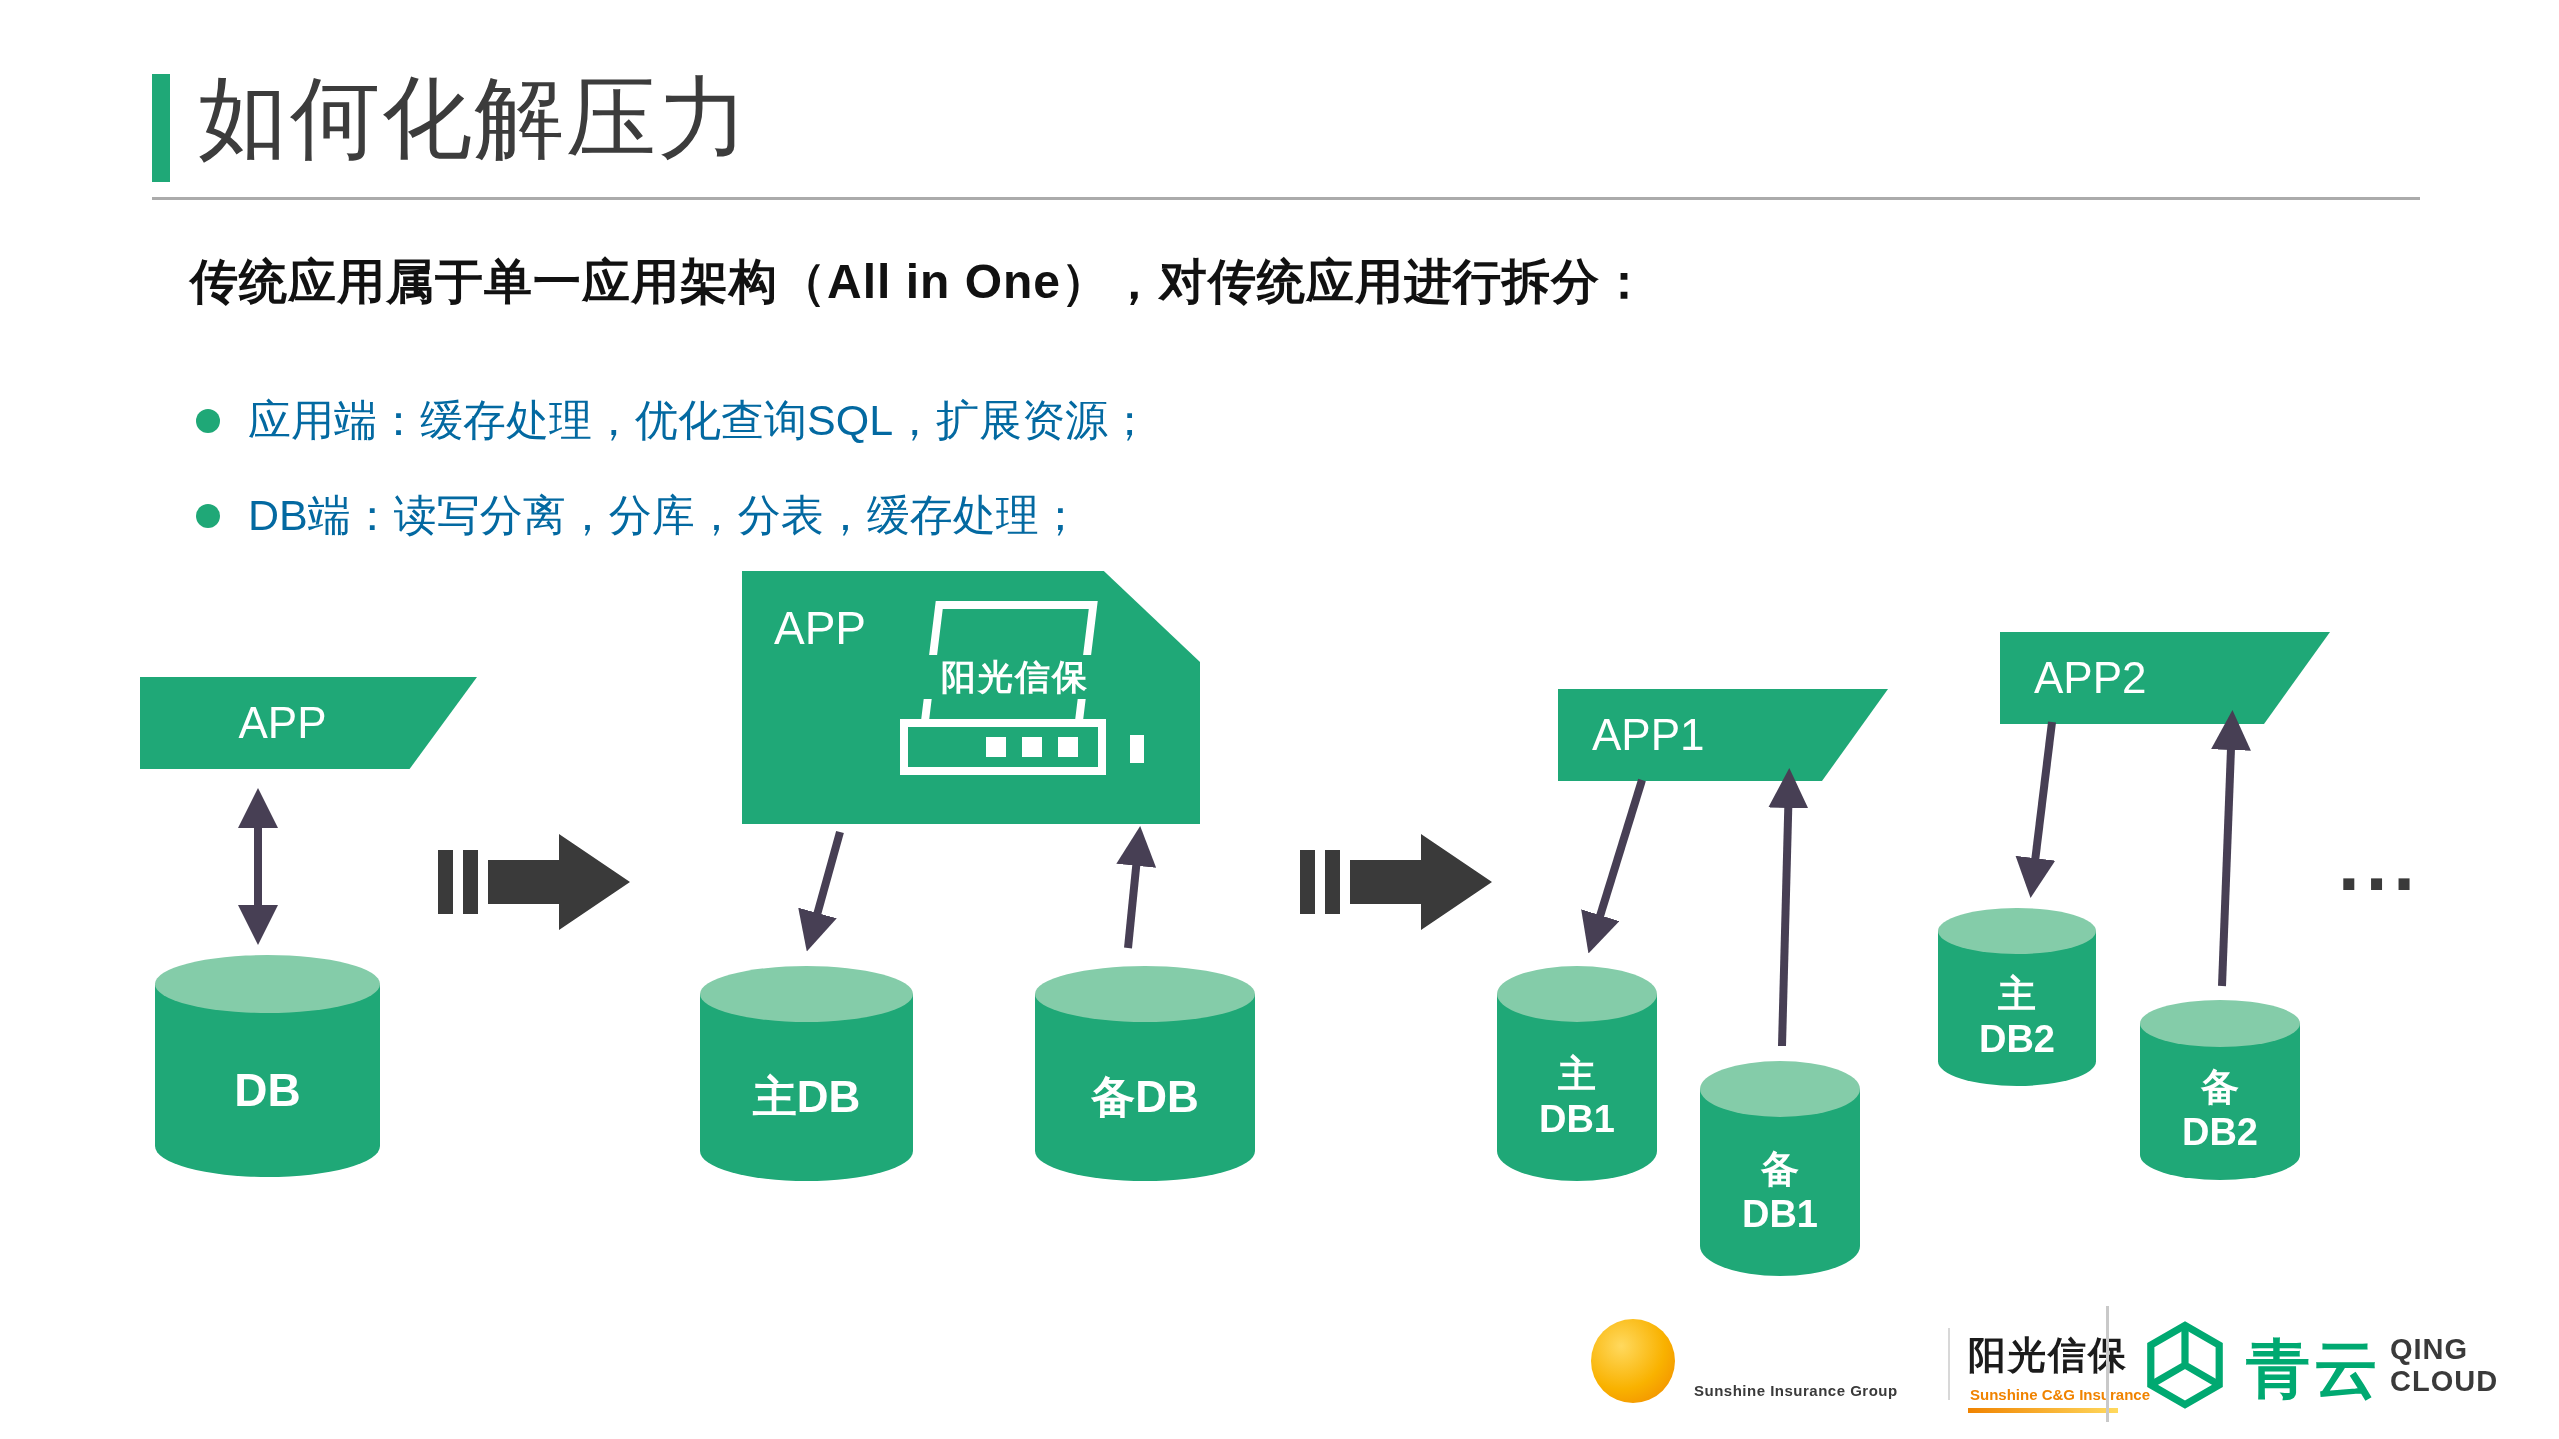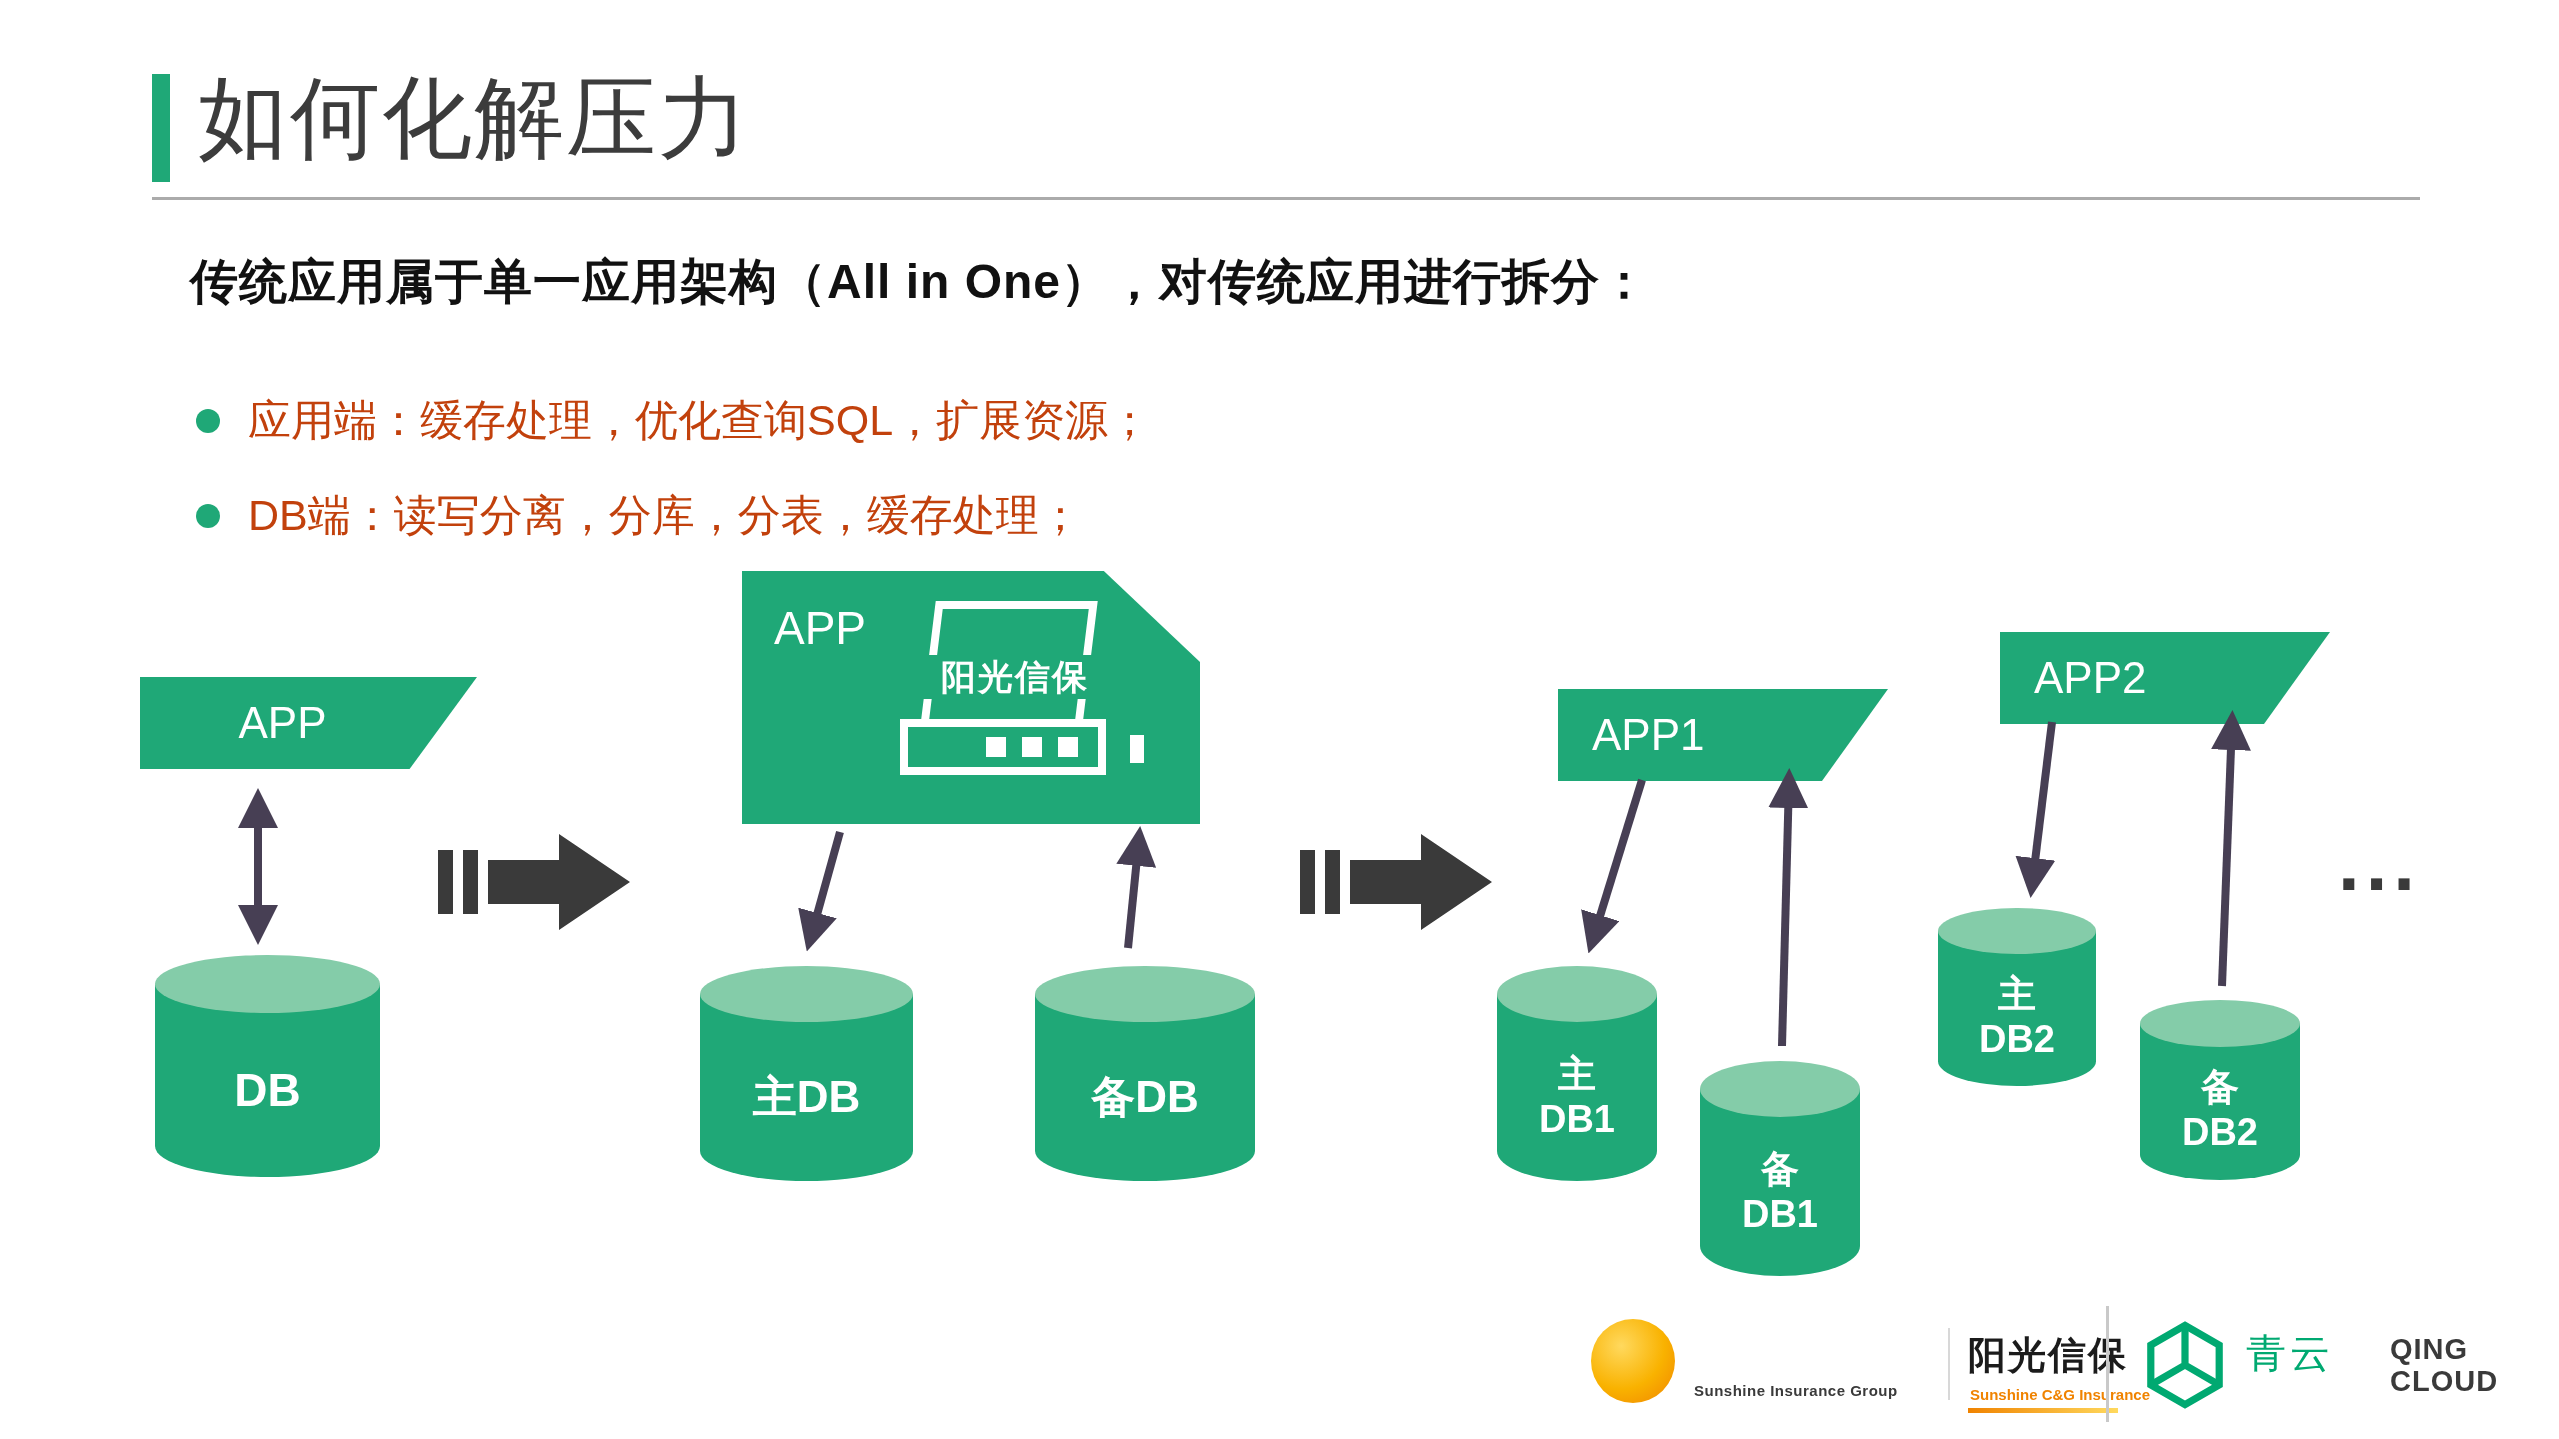--- a/index.html
+++ b/index.html
@@ -8,21 +8,21 @@
     font-family:"Liberation Sans","DejaVu Sans",sans-serif; overflow:hidden;
   }
   
   .accent-bar { position:absolute; left:152px; top:74px; width:18px; height:108px; background:#1FA877; }
   .page-title { position:absolute; left:198px; top:58px; font-size:90px; font-weight:500; color:#3C3C3C; letter-spacing:2px; }
   .title-rule { position:absolute; left:152px; top:197px; width:2268px; height:3px; background:#ABABAB; }
   
   .intro { position:absolute; left:190px; top:250px; font-size:48px; font-weight:bold; color:#111111; letter-spacing:1px; }
   .bullet-row { position:absolute; left:196px; display:flex; align-items:center; }
   .bullet-dot { width:24px; height:24px; border-radius:50%; background:#1FA877; margin-right:28px; flex:none; }
-  .bullet-text { font-size:43px; color:#c2410c; }
+  .bullet-text { font-size:43px; color:#0369a1; }
   
   .app-box { position:absolute; background:#1FA877; color:#ffffff; font-size:44px; display:flex; align-items:center; }
   .notch-br { clip-path:polygon(0 0,100% 0,80% 100%,0 100%); }
   .app-center { justify-content:center; padding-right:52px; }
   .app-left { justify-content:flex-start; padding-left:34px;margin-top:12px; }
   .app-big { clip-path:polygon(0 0,79% 0,100% 36%,100% 100%,0 100%); }
   .app-big-label { position:absolute; left:32px; top:30px; font-size:46px; color:#fff; }
   .cyl { position:absolute; }
   .cyl-top { position:absolute; left:0; top:0; width:100%; height:26%; background:#84CCA9; border-radius:50%; z-index:2; }
   .cyl-body { position:absolute; left:0; top:13%; width:100%; height:87%; background:#1FA877; border-radius:0 0 50% 50% / 0 0 16% 16%; }
@@ -52,21 +52,21 @@
   .sun-icon { position:absolute; left:1591px; top:1319px; width:84px; height:84px; border-radius:50%;
               background:radial-gradient(circle at 36% 32%, #FFD95E 0%, #F9B200 55%, #F08300 100%); }
   .sun-group-name { position:absolute; left:1692px; top:1322px; font-size:45px; font-weight:bold; color:#1b1b1b; letter-spacing:3px; }
   .sun-group-sub { position:absolute; left:1694px; top:1382px; font-size:15px; font-weight:bold; color:#3A3A3A; letter-spacing:0.5px; }
   .footer-divider-small { position:absolute; left:1948px; top:1328px; width:2px; height:72px; background:#D8D8D8; }
   .sun-brand-name { position:absolute; left:1968px; top:1330px; font-size:38px; font-weight:bold; color:#1b1b1b; letter-spacing:2px; }
   .sun-brand-sub { position:absolute; left:1970px; top:1386px; font-size:15px; font-weight:bold; color:#F08300; }
   .sun-brand-bar { position:absolute; left:1968px; top:1408px; width:150px; height:5px; background:linear-gradient(90deg,#F08300,#FFD95E); }
   .footer-divider-main { position:absolute; left:2106px; top:1306px; width:3px; height:116px; background:#C9C9C9; }
   .qc-icon { position:absolute; left:2140px; top:1320px; width:90px; height:90px; }
-  .qc-name { position:absolute; left:2246px; top:1326px; font-size:40px; font-weight:normal; color:#00A971; letter-spacing:4px; }
+  .qc-name { position:absolute; left:2246px; top:1326px; font-size:64px; font-weight:bold; color:#00A971; letter-spacing:4px; }
   .qc-en { position:absolute; left:2390px; top:1334px; font-size:29px; font-weight:bold; color:#3A3A3A; line-height:1.1; letter-spacing:1px; }
 </style>
 </head>
 <body>
 
 <div class="slide">
 
   <div class="accent-bar"></div>
   <div class="page-title">如何化解压力</div>
   <div class="title-rule"></div>

